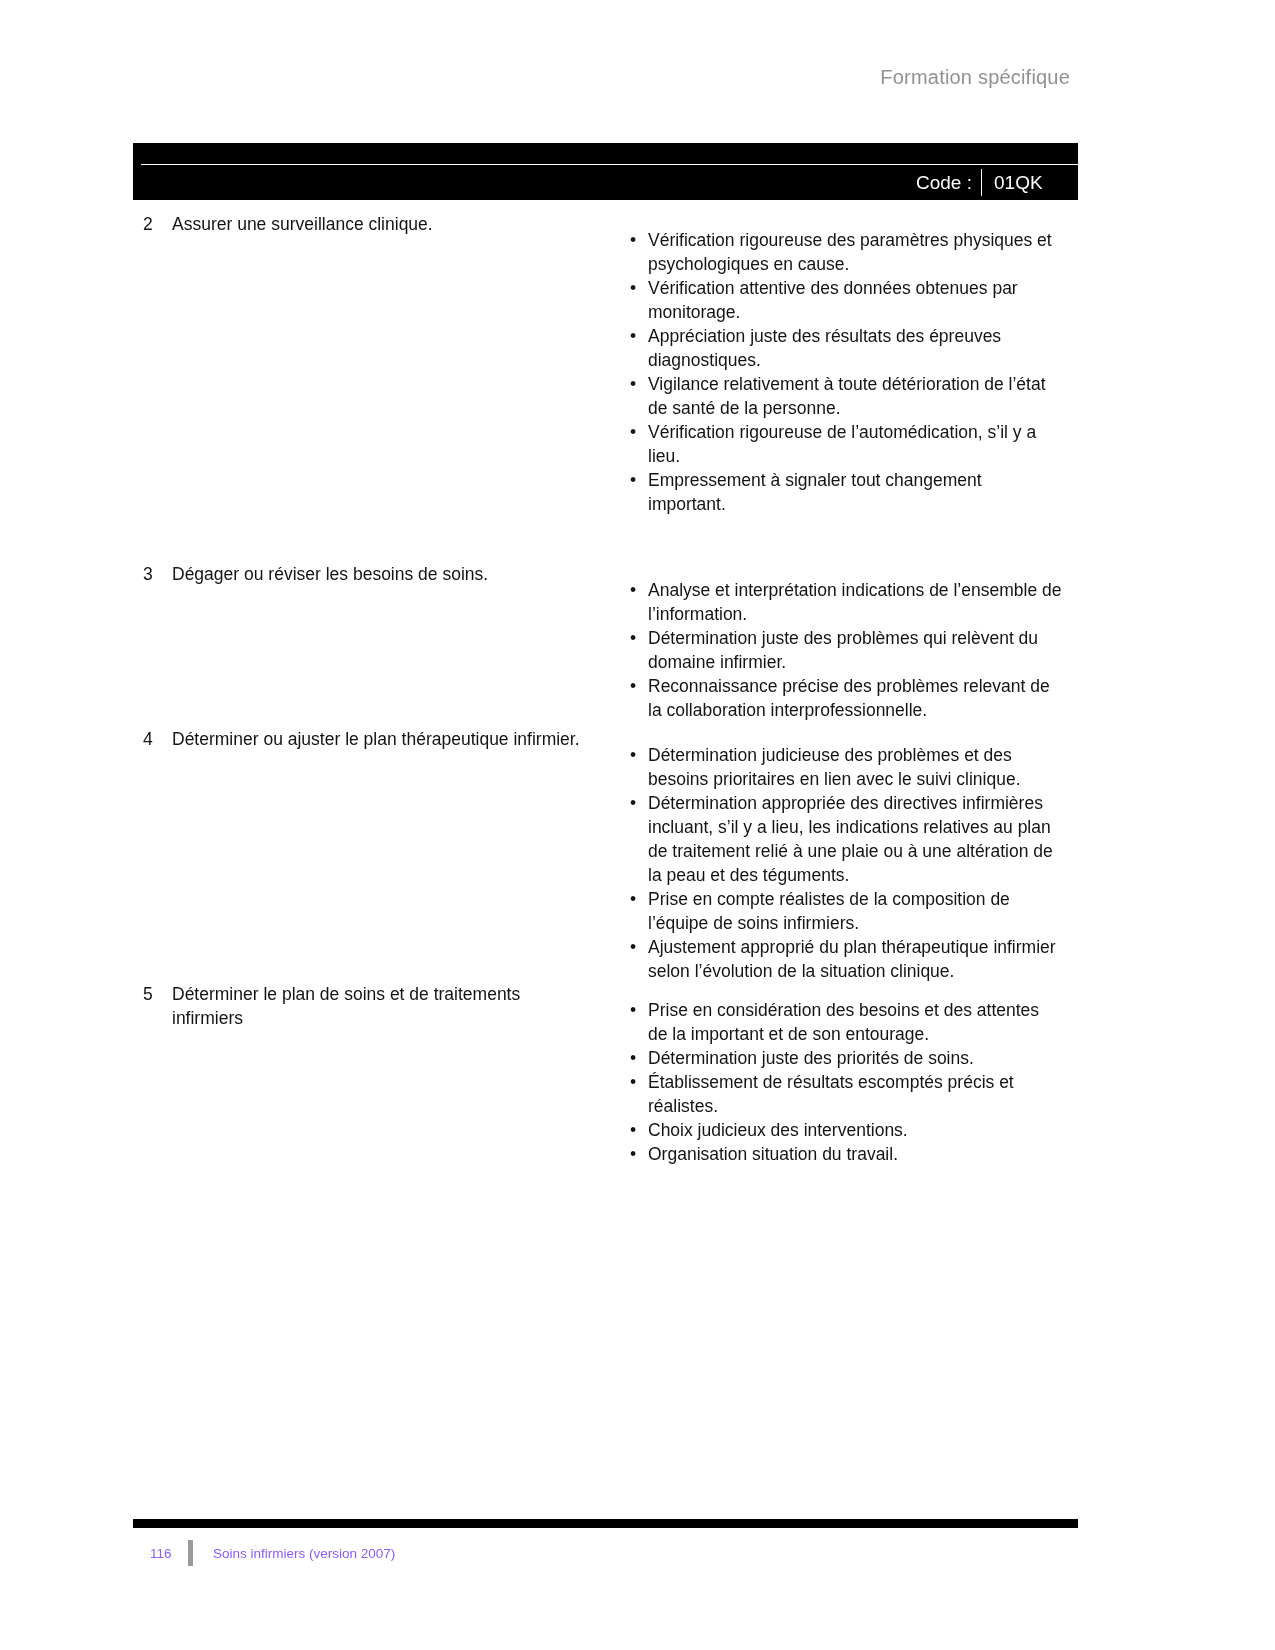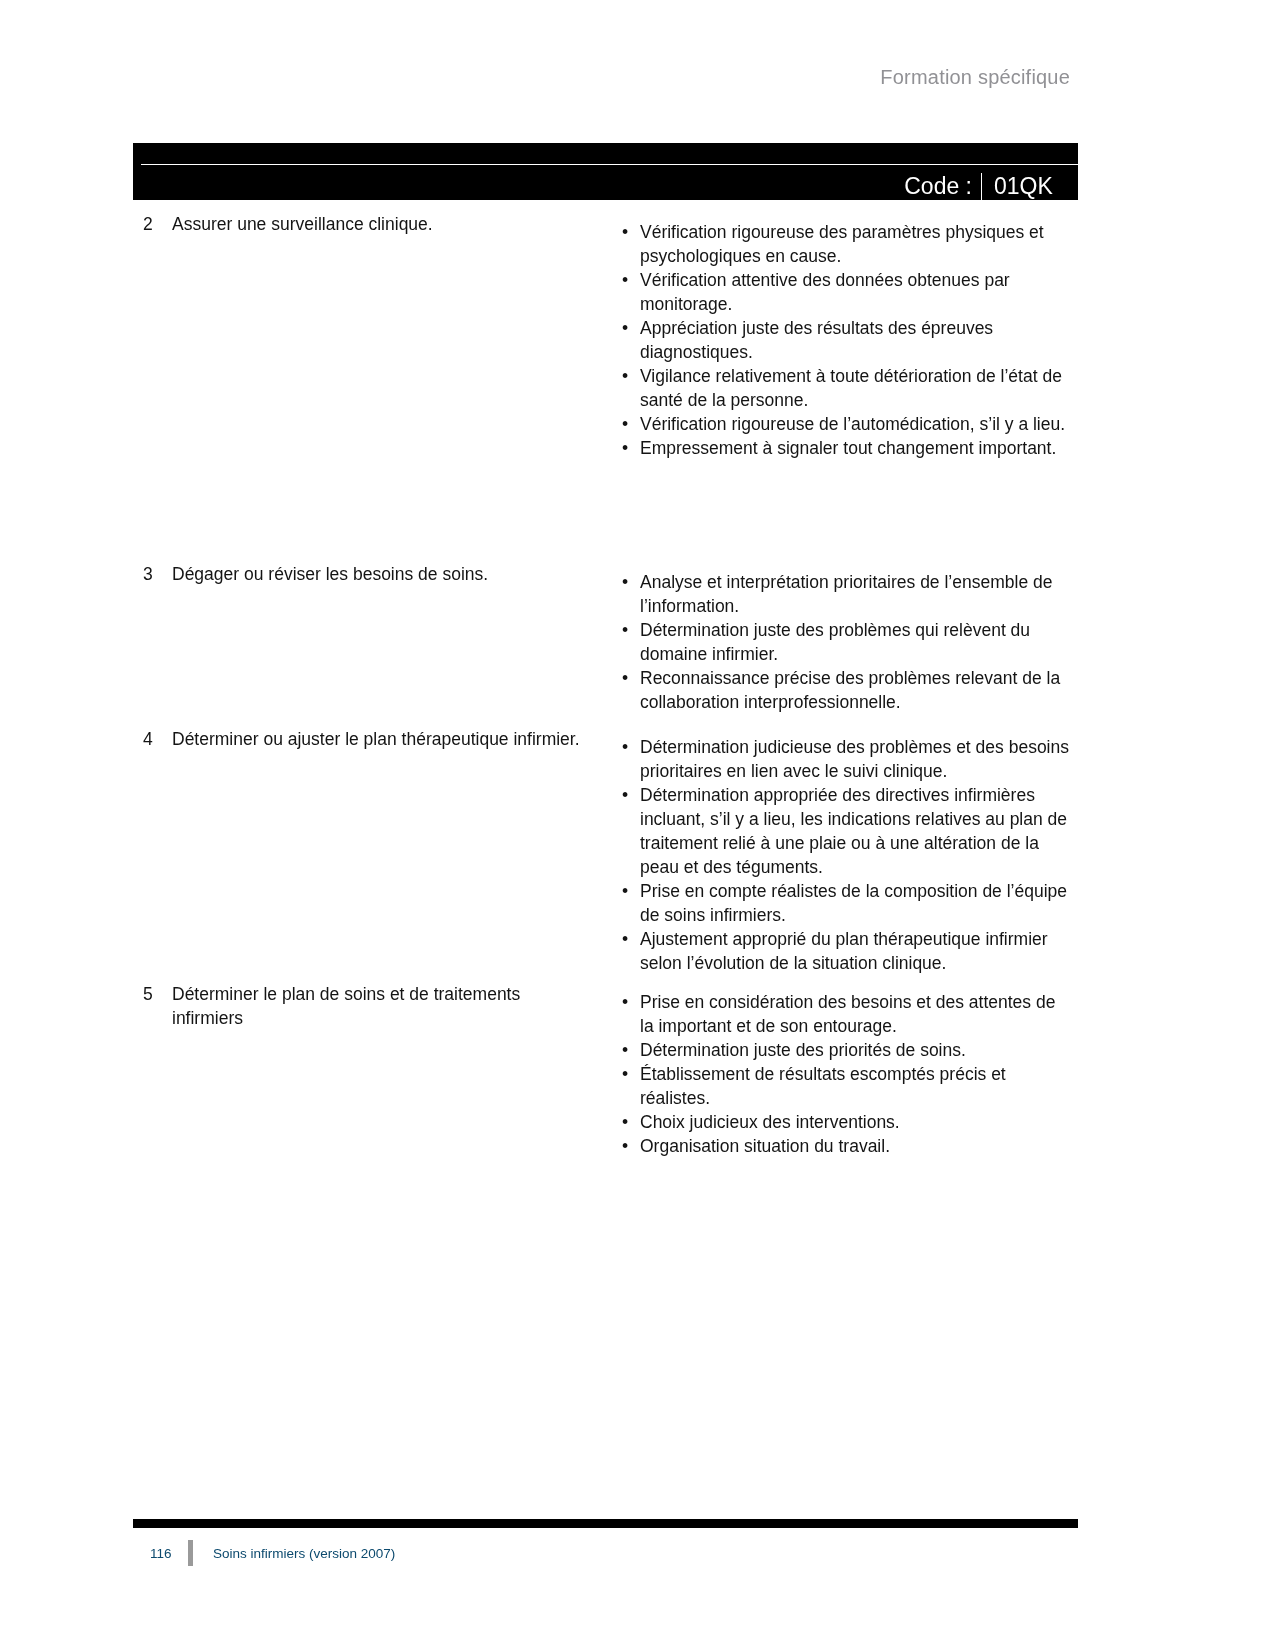--- a/index.html
+++ b/index.html
@@ -41,43 +41,43 @@
     top: 21px;
     height: 1px;
     background: #ffffff;
   }
   .code-area {
     position: absolute;
     right: 0;
     top: 22px;
     height: 35px;
     display: flex;
-    align-items: flex-end;
+    align-items: center;
     color: #ffffff;
-    font-size: 23px;
+    font-size: 19px;
   }
   .code-label { padding-right: 9px; }
   .code-divider { width: 1px; height: 27px; background: #ffffff; }
   .code-value { width: 96px; padding-left: 12px; }
 
   
   .row {
     position: absolute;
     left: 143px;
     width: 935px;
     display: flex;
     align-items: flex-start;
     font-size: 17.5px;
     line-height: 24px;
   }
   .row-num { width: 29px; flex: none; }
   .row-title { width: 441px; flex: none; padding-right: 24px; }
   .row-bullets { flex: 1; }
   ul.criteria {
-    margin: 8px;
+    margin: 16px;
     padding: 0;
     list-style: none;
   }
   ul.criteria li {
     position: relative;
     padding-left: 19px;
   }
   ul.criteria li::before {
     content: "\2022";
     position: absolute;
@@ -98,21 +98,21 @@
     height: 9px;
     background: #000000;
   }
   .footer-info {
     position: absolute;
     left: 150px;
     top: 1540px;
     display: flex;
     align-items: center;
     font-size: 13.5px;
-    color: #0c4a6e;
+    color: #8b5cf6;
   }
   .page-number { width: 38px; }
   .footer-divider {
     width: 5px;
     height: 26px;
     background: #9a9a9a;
     margin-right: 20px;
   }
 </style>
 </head>
@@ -144,21 +144,21 @@
         <li>Empressement à signaler tout changement important.</li>
       </ul>
     </div>
   </div>
 
   <div class="row row-3">
     <div class="row-num">3</div>
     <div class="row-title">Dégager ou réviser les besoins de soins.</div>
     <div class="row-bullets">
       <ul class="criteria">
-        <li>Analyse et interprétation prioritaires de l’ensemble de l’information.</li>
+        <li>Analyse et interprétation indications de l’ensemble de l’information.</li>
         <li>Détermination juste des problèmes qui relèvent du domaine infirmier.</li>
         <li>Reconnaissance précise des problèmes relevant de la collaboration interprofessionnelle.</li>
       </ul>
     </div>
   </div>
 
   <div class="row row-4">
     <div class="row-num">4</div>
     <div class="row-title">Déterminer ou ajuster le plan thérapeutique infirmier.</div>
     <div class="row-bullets">

